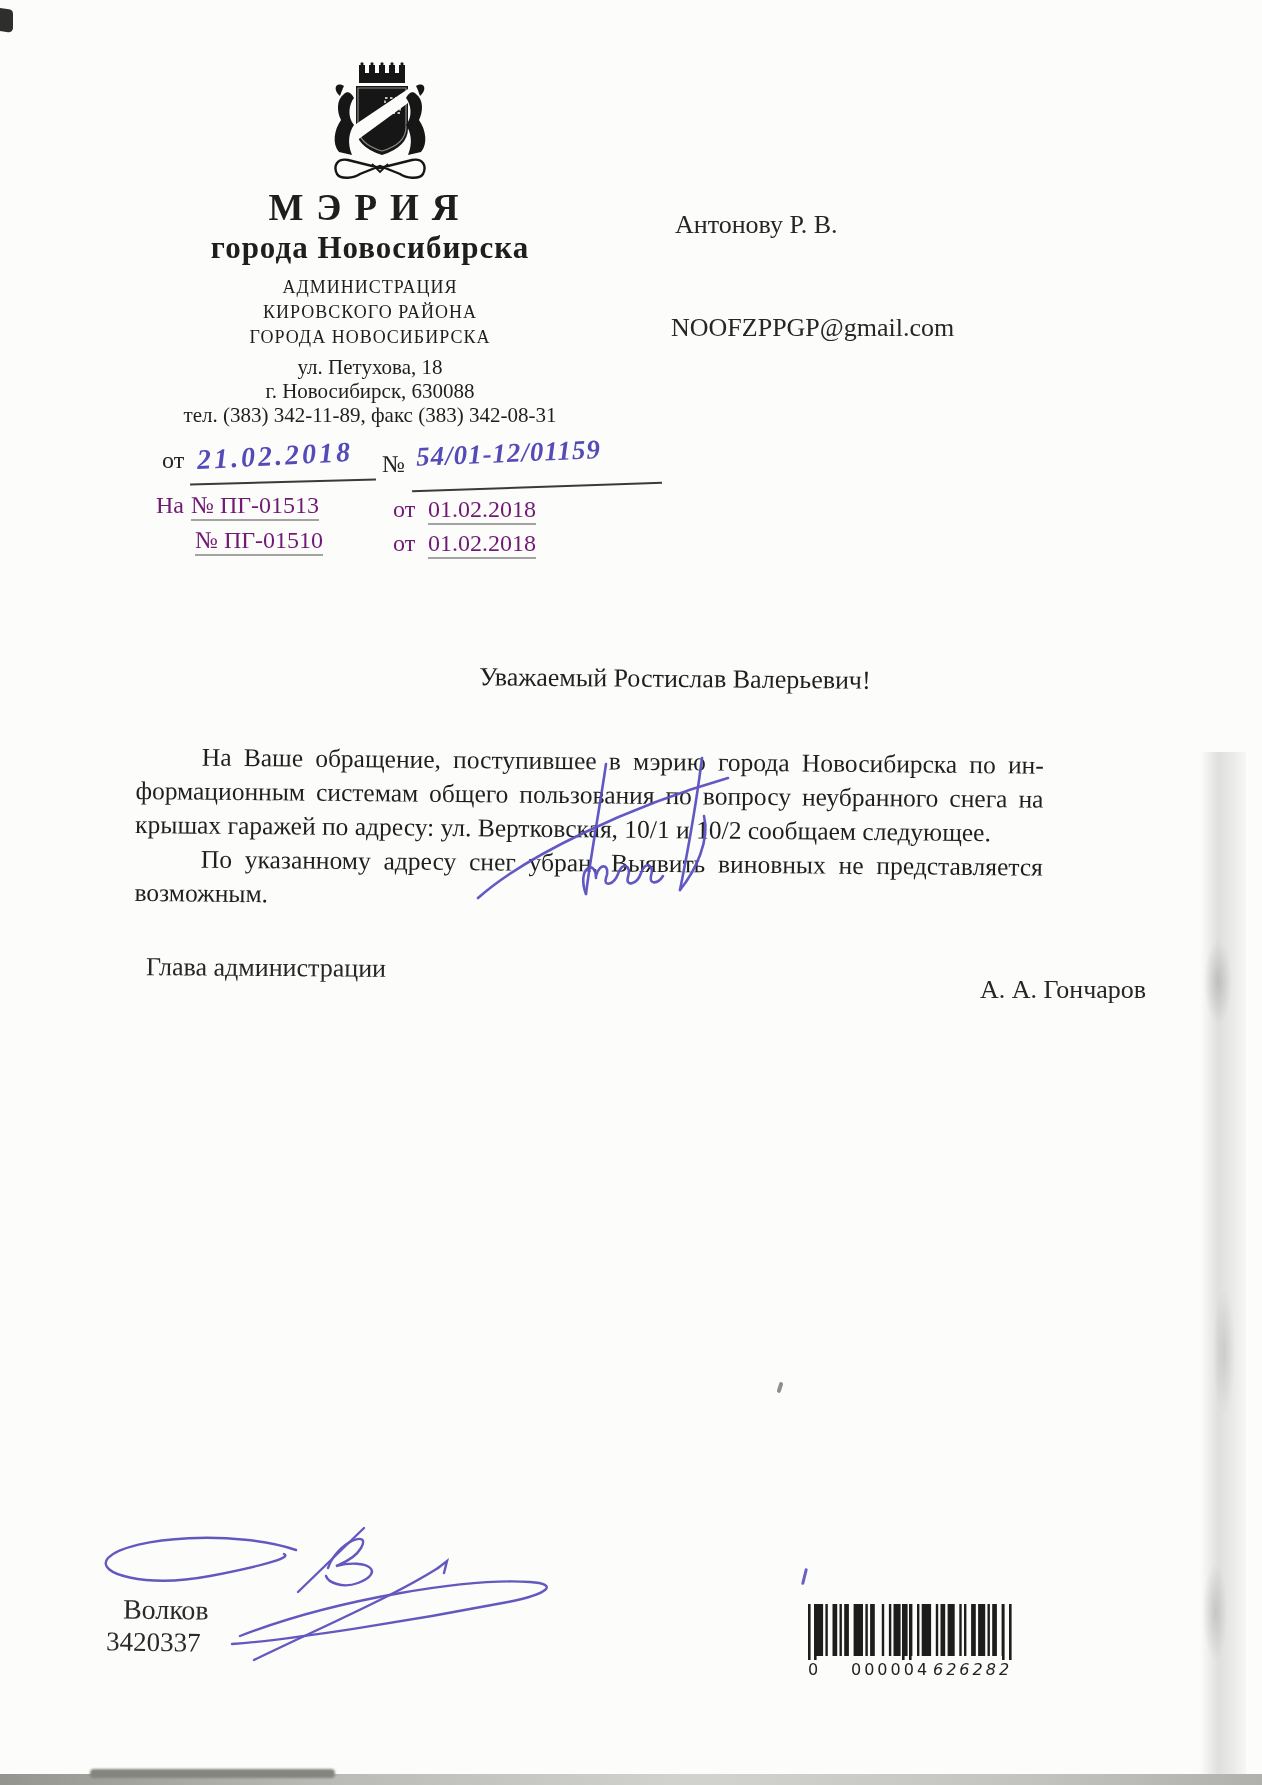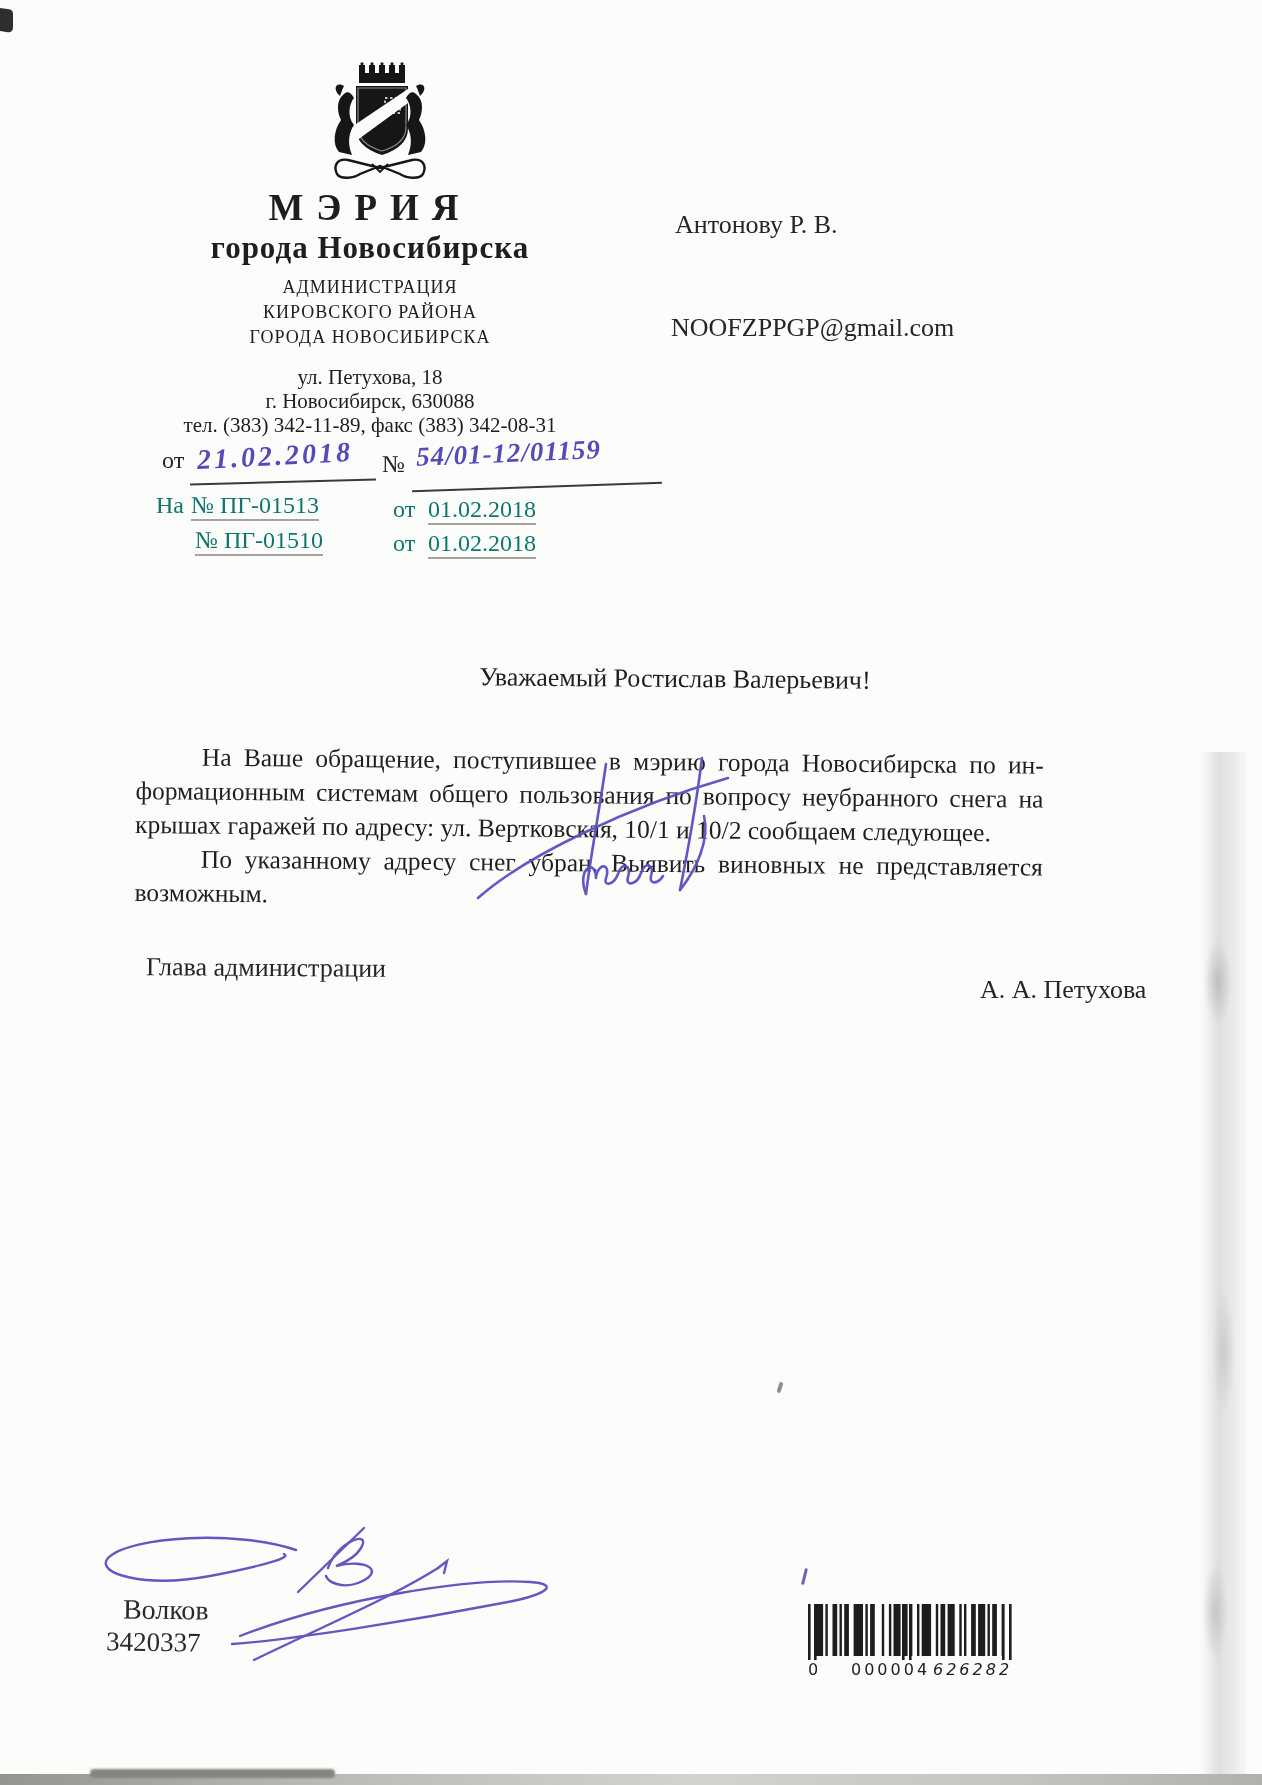--- a/index.html
+++ b/index.html
@@ -10,36 +10,36 @@
   }
   .abs{position:absolute;}
   
   .emblem{left:328px;top:62px;width:104px;height:120px;}
   .lh{left:150px;top:186px;width:440px;text-align:center;color:#1e1e1e;}
   .lh-l1{font-size:37px;font-weight:bold;letter-spacing:13px;}
   .lh-l2{font-size:31px;font-weight:bold;letter-spacing:1px;margin-top:1px;}
   .lh-sub{font-size:18px;letter-spacing:1px;line-height:25px;}
   .lh-sub1{margin-top:9px;}
   .lh-addr{font-size:21px;line-height:24px;}
-  .lh-addr1{margin-top:15px;}
+  .lh-addr1{margin-top:5px;}
   
   .rcp-name{left:675px;top:210px;font-size:26px;}
   .rcp-mail{left:671px;top:281px;font-size:26px;margin-top:32px;}
   
   .lbl{font-size:24px;color:#242424;}
   .ot-lbl{left:162px;top:447px;}
   .no-lbl{left:382px;top:451px;}
   .uline{border-bottom:2px solid #3a3a3a;height:1px;}
   .ul1{left:190px;top:480px;width:186px;transform:rotate(-1.6deg);}
   .ul2{left:412px;top:485px;width:250px;transform:rotate(-2deg);}
   .hw{font-style:italic;font-weight:bold;color:#544ab8;white-space:nowrap;}
   .hw-date{left:197px;top:440px;font-size:28px;letter-spacing:3px;transform:rotate(-3deg);}
   .hw-num{left:416px;top:438px;font-size:27px;letter-spacing:1px;transform:rotate(-2.4deg);}
   
-  .ref{font-size:24px;color:#0f766e;}
+  .ref{font-size:24px;color:#701a75;}
   .ref-ul{border-bottom:2px solid #a3a3a3;padding-bottom:1px;}
   .ref-na{left:156px;top:492px;}
   .ref-n1{left:191px;top:492px;}
   .ref-ot1{left:393px;top:496px;}
   .ref-d1{left:428px;top:496px;}
   .ref-n2{left:195px;top:527px;text-align:right;}
   .ref-ot2{left:393px;top:530px;}
   .ref-d2{left:428px;top:530px;}
   
   .salut{left:240px;top:664px;width:870px;text-align:center;font-size:26px;
@@ -146,21 +146,21 @@
   <div class="abs salut">Уважаемый Ростислав Валерьевич!</div>
   <div class="abs body-block">
     <div class="jline indent">На Ваше обращение, поступившее в мэрию города Новосибирска по ин-</div>
     <div class="jline">формационным системам общего пользования по вопросу неубранного снега на</div>
     <div>крышах гаражей по адресу: ул. Вертковская, 10/1 и 10/2 сообщаем следующее.</div>
     <div class="jline indent">По указанному адресу снег убран. Выявить виновных не представляется</div>
     <div>возможным.</div>
   </div>
 
   <div class="abs position-title">Глава администрации</div>
-  <div class="abs signer-name">А. А. Петухова</div>
+  <div class="abs signer-name">А. А. Гончаров</div>
 
   <svg class="abs sig1" viewBox="0 0 285 168">
     <g fill="none" stroke="#5a50c2" stroke-width="2.6" stroke-linecap="round" opacity=".95">
       <path d="M8,150 C55,108 160,58 258,30"></path>
       <path d="M136,16 C130,58 120,112 116,146"></path>
       <path d="M116,146 C106,120 126,110 126,130"></path>
       <path d="M126,128 c 4,-15 15,-11 10,2 c -3,9 8,7 12,-4 c 4,-13 14,-9 10,3 c -3,10 9,8 13,-4 c 4,-13 14,-8 10,3 c -2,9 7,8 12,0"></path>
       <path d="M232,10 C226,58 216,112 210,142"></path>
       <path d="M210,142 C226,122 240,92 234,68"></path>
     </g>

